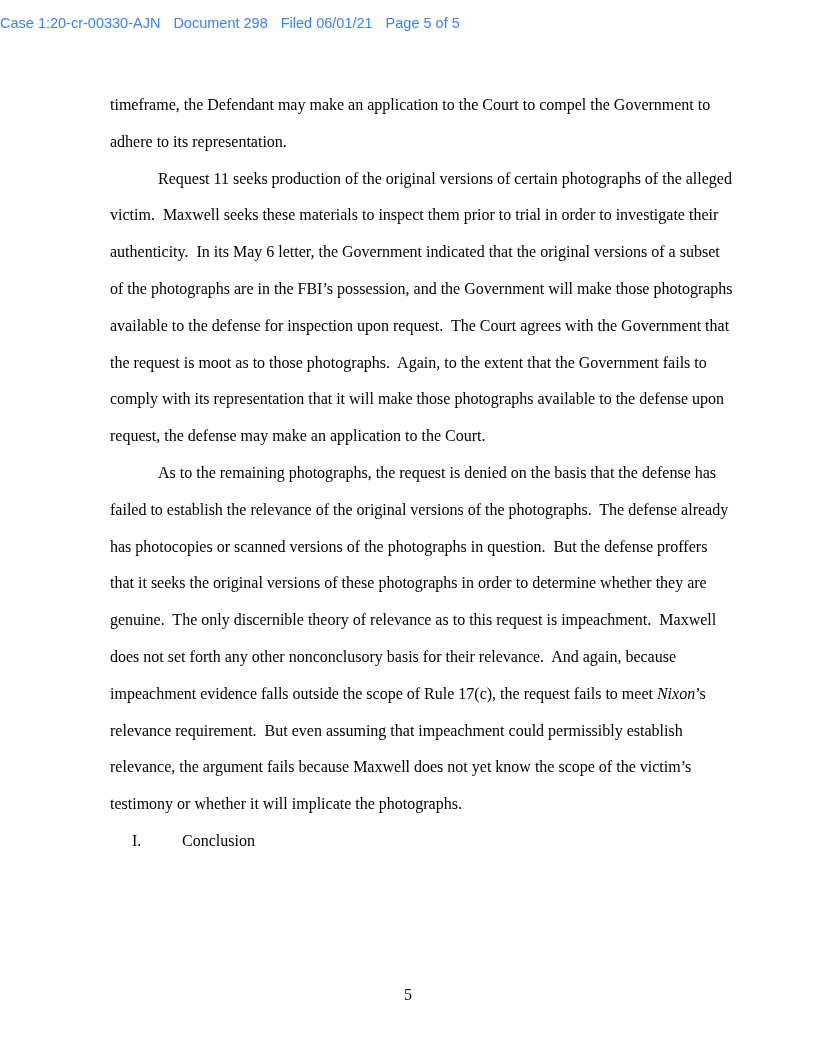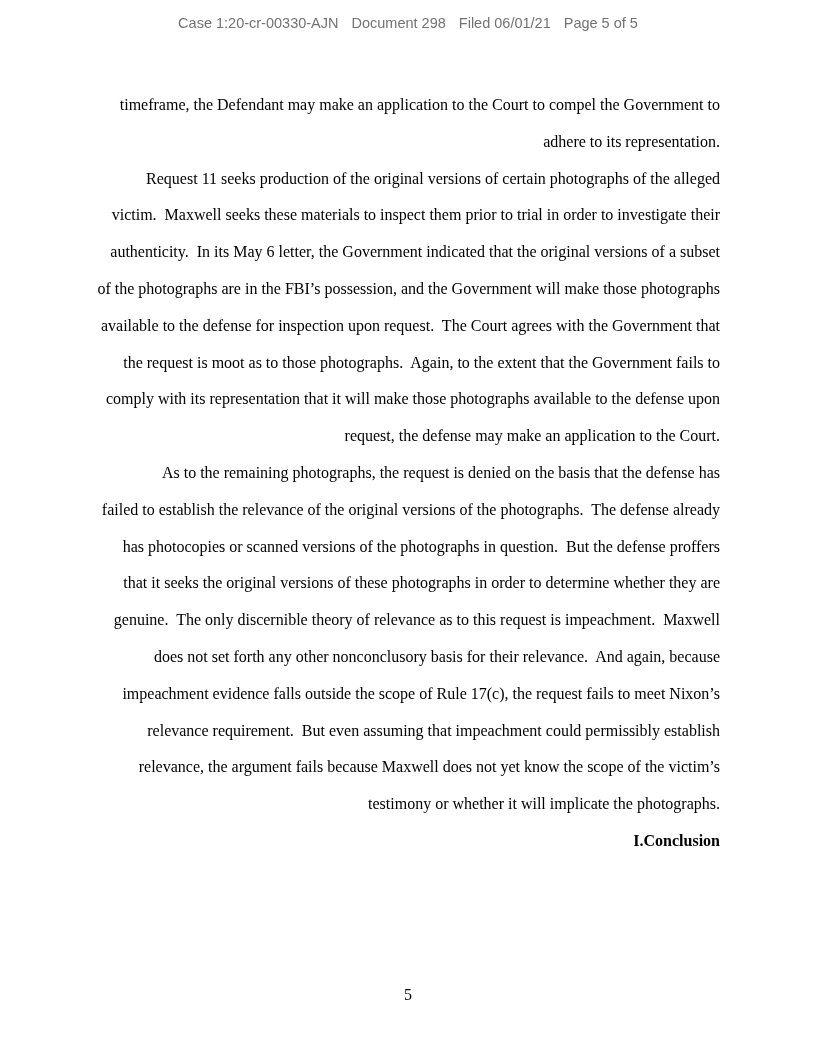--- a/index.html
+++ b/index.html
@@ -13,51 +13,51 @@
     overflow: hidden;
     font-family: "Liberation Serif", serif;
     color: #000000;
   }
   .stamp {
     position: absolute;
     top: 15px;
     left: 0;
     width: 100%;
     display: flex;
-    justify-content: center;
     gap: 13px;
     font-family: "Liberation Sans", sans-serif;
     font-size: 14.5px;
-    color: #737373;
+    color: #3b82f6;
     white-space: pre;
   }
   .doc-body {
     position: absolute;
     top: 87px;
-    left: 96px;
+    left: 110px;
     width: 624px;
     font-size: 16px;
     line-height: 36.8px;
-    text-align: right;
+    text-align: left;
   }
   .para {
     white-space: pre-wrap;
   }
   .para.indent {
     text-indent: 48px;
   }
   .heading {
-    font-weight: bold;
+    font-weight: normal;
     padding-left: 22px;
   }
   .heading-number {
     display: inline-block;
     width: 50px;
   }
   .italic {
+    font-style: italic;
   }
   .footer {
     position: absolute;
     top: 986px;
     left: 0;
     width: 100%;
     text-align: center;
     font-size: 16px;
     color: #000000;
   }

